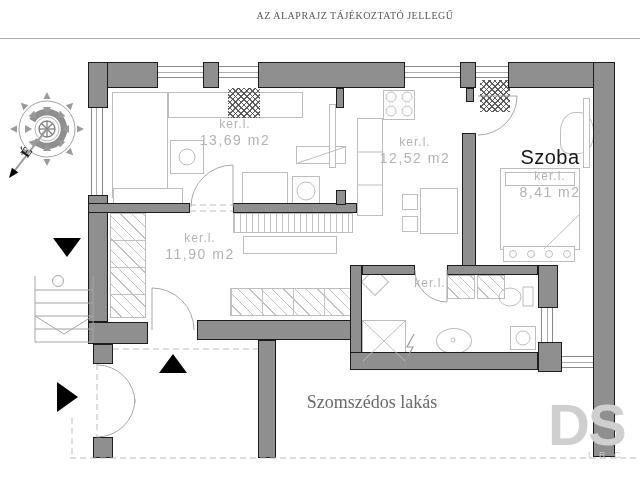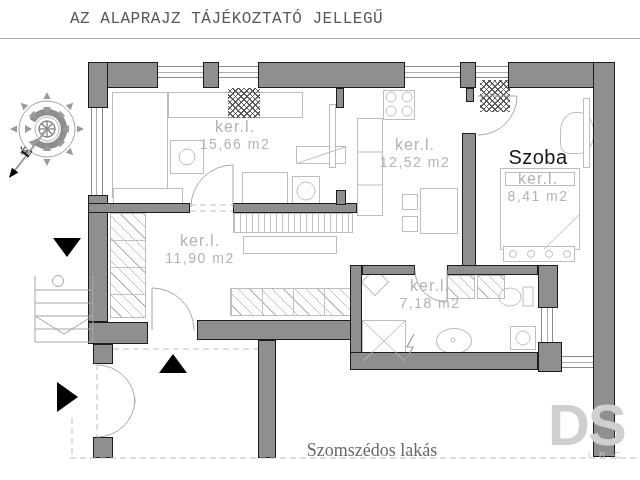--- a/index.html
+++ b/index.html
@@ -13,26 +13,26 @@
   .furn{position:absolute;border:1px solid var(--furn,#bdbdbd);background:#fff;box-sizing:border-box;z-index:2;}
   .hatch{background-image:repeating-linear-gradient(45deg,transparent 0 7px,#c2c2c2 7px 8px);}
   .cells-v{background-image:repeating-linear-gradient(45deg,transparent 0 7px,#c2c2c2 7px 8px),
            repeating-linear-gradient(to bottom,#c2c2c2 0 1px,transparent 1px 27px);}
   .cells-h{background-image:repeating-linear-gradient(45deg,transparent 0 7px,#c2c2c2 7px 8px),
            repeating-linear-gradient(to right,#c2c2c2 0 1px,transparent 1px 31px);}
   .comb{background-image:repeating-linear-gradient(90deg,#c2c2c2 0 1px,transparent 1px 6px);}
   .plant{border:none;background-image:repeating-linear-gradient(45deg,rgba(70,70,70,.85) 0 1px,transparent 1px 4px),
          repeating-linear-gradient(-45deg,rgba(70,70,70,.85) 0 1px,transparent 1px 4px);z-index:2;position:absolute;}
   .round{border-radius:50%;}
-  .title{position:absolute;left:70px;top:10px;width:570px;z-index:6;
-         font-family:Liberation Mono, monospace;font-size:16px;letter-spacing:.5px;color:#585858;}
+  .title{position:absolute;left:70px;top:10px;width:570px;text-align:center;z-index:6;
+         font-family:Liberation Serif, serif;font-size:10px;letter-spacing:.5px;color:#585858;}
   .topline{position:absolute;left:0;top:38px;width:640px;height:1px;background:#aaa;z-index:1;}
   .room-label{position:absolute;text-align:center;z-index:6;line-height:1.15;}
   .room-name{font-size:20px;color:var(--labelDark,#161616);letter-spacing:.5px;}
-  .room-ker{font-size:16px;color:var(--labelMuted,#b3b3b3);margin-top:1px;letter-spacing:1px;}
+  .room-ker{font-size:12px;color:var(--labelMuted,#b3b3b3);margin-top:1px;letter-spacing:1px;}
   .room-area{font-size:14px;color:var(--labelMuted,#b3b3b3);letter-spacing:1.5px;}
   .serif-label{position:absolute;font-family:"Liberation Serif",serif;font-size:18px;color:#6a6a6a;z-index:6;text-align:center;}
   .tri{position:absolute;width:0;height:0;z-index:6;}
   .svg-layer{position:absolute;left:0;top:0;z-index:5;pointer-events:none;}
   .watermark-big{position:absolute;left:548px;top:396px;font-size:58px;font-weight:bold;letter-spacing:-2px;
          color:var(--watermark,#cfcfcf);z-index:9;line-height:1;}
   .watermark-small{position:absolute;left:588px;top:450px;font-size:9px;letter-spacing:3px;color:#c6c6c6;z-index:9;}
 </style>
 </head>
 <body>
@@ -205,41 +205,40 @@
           <line x1="44.7" y1="37.3" x2="33.3" y2="48.7"></line>
       </g>
       <line x1="39" y1="43" x2="4" y2="88" stroke="#9a9a9a" stroke-width="2"></line>
       <polygon points="1,92 3.9,81.7 10.3,86.5" fill="#000"></polygon>
       <text x="14" y="70" font-family="Liberation Serif, serif" font-size="14" font-weight="bold" fill="#1a1a1a" transform="rotate(-55 19 66)">É</text>
     </g>
   </svg>
 
   <div class="room-label" style="left:160px;top:117px;width:150px;">
     <div class="room-ker">ker.l.</div>
-    <div class="room-area">15,66  m2</div>
+    <div class="room-area">13,69  m2</div>
   </div>
   <div class="room-label" style="left:350px;top:135px;width:130px;">
     <div class="room-ker">ker.l.</div>
     <div class="room-area">12,52  m2</div>
   </div>
-  <div class="room-label" style="left:478px;top:146px;width:120px;">
+  <div class="room-label" style="left:490px;top:146px;width:120px;">
     <div class="room-name">Szoba</div>
     <div class="room-ker">ker.l.</div>
     <div class="room-area">8,41  m2</div>
   </div>
   <div class="room-label" style="left:125px;top:231px;width:150px;">
     <div class="room-ker">ker.l.</div>
     <div class="room-area">11,90  m2</div>
   </div>
   <div class="room-label" style="left:370px;top:276px;width:120px;">
     <div class="room-ker">ker.l.</div>
-    <div class="room-area">7,18  m2</div>
-  </div>
-
-  <div class="serif-label" style="left:282px;top:392px;width:180px;margin-top:48px;">Szomszédos lakás</div>
+  </div>
+
+  <div class="serif-label" style="left:282px;top:392px;width:180px;">Szomszédos lakás</div>
 
   <div class="tri" style="left:53px;top:238px;border-left:14px solid transparent;border-right:14px solid transparent;border-top:19px solid #000;"></div>
   <div class="tri" style="left:159px;top:354px;border-left:14px solid transparent;border-right:14px solid transparent;border-bottom:19px solid #000;"></div>
   <div class="tri" style="left:57px;top:382px;border-top:15px solid transparent;border-bottom:15px solid transparent;border-left:21px solid #000;"></div>
 
   <div class="watermark-big">DS</div>
   <div class="watermark-small">I R C</div>
 
 </div>
 

